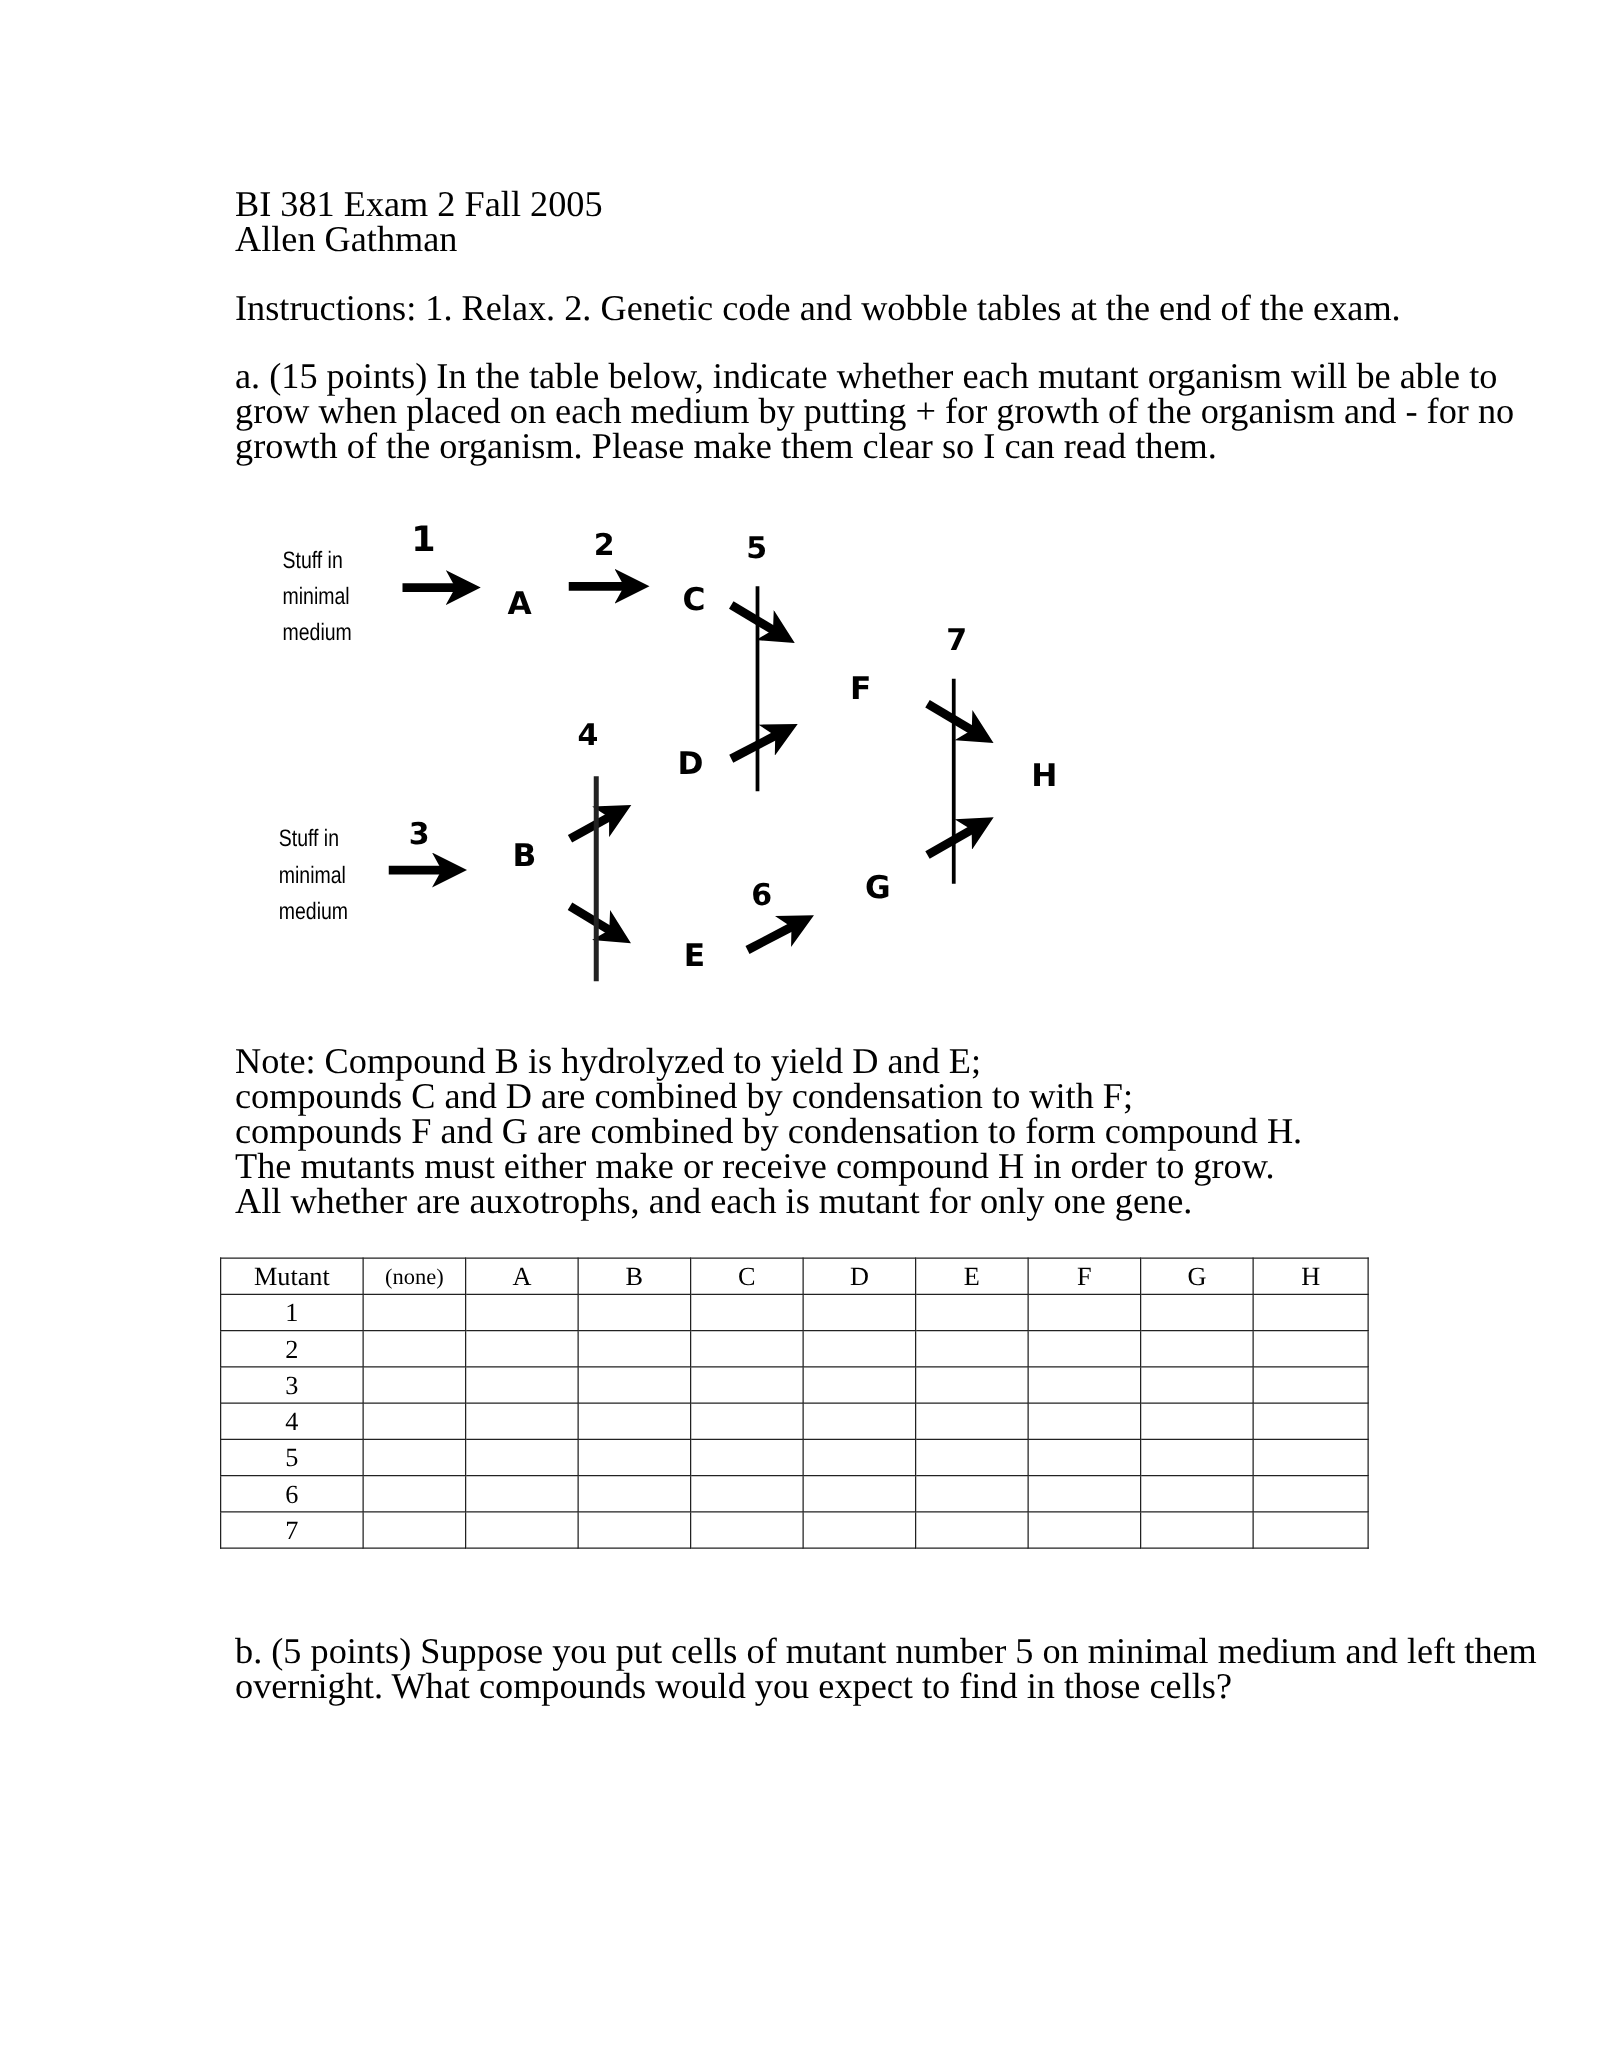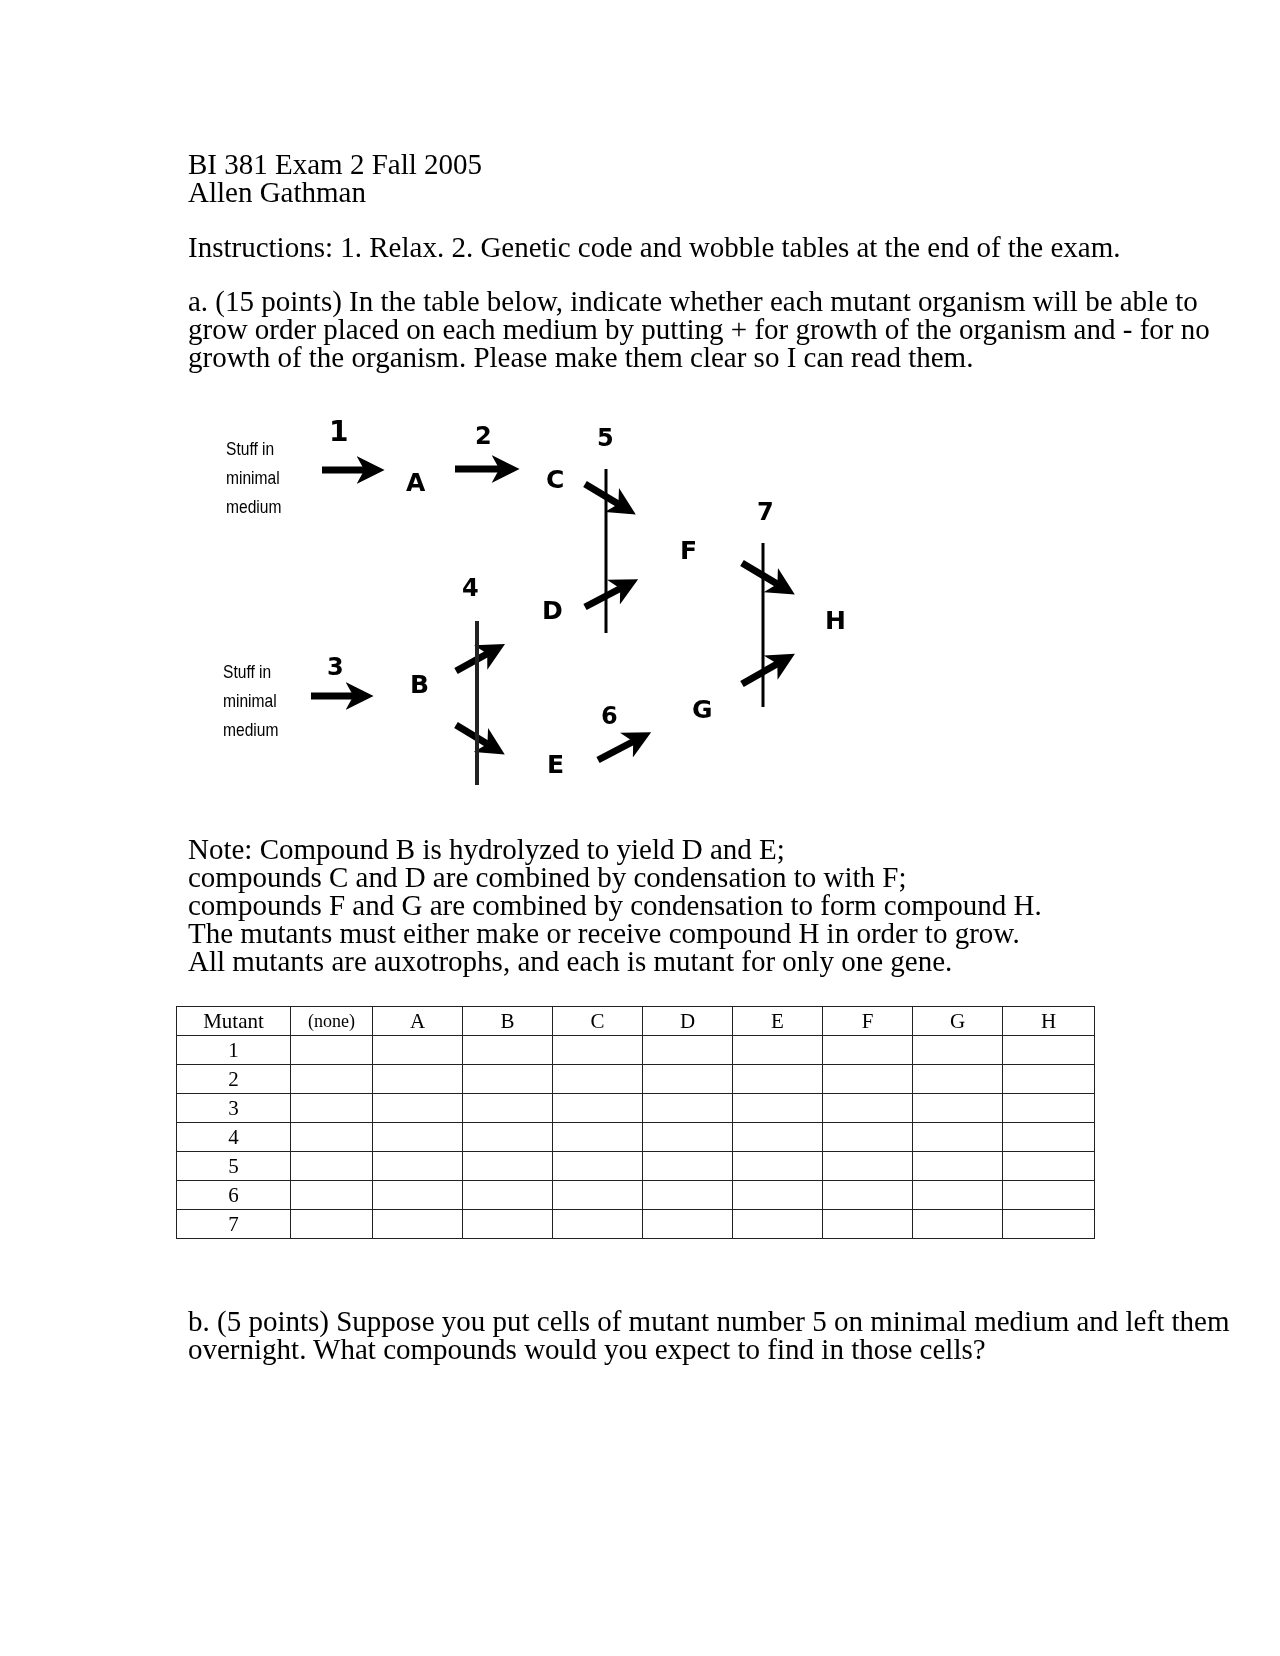--- a/index.html
+++ b/index.html
@@ -20,21 +20,21 @@
 
 <div>
   <div class="line" style="top:150px;">BI 381 Exam 2 Fall 2005</div>
   <div class="line" style="top:178px;">Allen Gathman</div>
 </div>
 
 <div class="line" style="top:233px;">Instructions: 1. Relax. 2. Genetic code and wobble tables at the end of the exam.</div>
 
 <div>
   <div class="line" style="top:287px;">a. (15 points) In the table below, indicate whether each mutant organism will be able to</div>
-  <div class="line" style="top:315px;">grow order placed on each medium by putting + for growth of the organism and  - for no</div>
+  <div class="line" style="top:315px;">grow when placed on each medium by putting + for growth of the organism and  - for no</div>
   <div class="line" style="top:343px;">growth of the organism. Please make them clear so I can read them.</div>
 </div>
 
 <div class="diagram">
   <svg width="1280" height="1656" style="position:absolute;left:0;top:0;">
     <defs>
       <marker id="ah" markerWidth="4" markerHeight="4" refX="2.2" refY="2" orient="auto" markerUnits="strokeWidth">
         <path d="M0,0 L4,2 L0,4 L1.1,2 Z" fill="#000"></path>
       </marker>
     </defs>
@@ -93,21 +93,21 @@
   <div class="node" style="left:410px;top:672px;">B</div>
   <div class="node" style="left:692px;top:697px;">G</div>
   <div class="node" style="left:547px;top:752px;">E</div>
 </div>
 
 <div>
   <div class="line" style="top:835px;">Note: Compound B is hydrolyzed to yield  D and E;</div>
   <div class="line" style="top:863px;">compounds C and D are combined by condensation to with F;</div>
   <div class="line" style="top:891px;">compounds F and G are combined by condensation to form compound H.</div>
   <div class="line" style="top:919px;">The mutants must either make or receive compound H in order to grow.</div>
-  <div class="line" style="top:947px;">All mutants are auxotrophs, and each is mutant for only one gene.</div>
+  <div class="line" style="top:947px;">All whether are auxotrophs, and each is mutant for only one gene.</div>
 </div>
 
 <table class="grid">
   <colgroup>
     <col style="width:114px">
       <col style="width:82px">
       <col style="width:90px">
       <col style="width:90px">
       <col style="width:90px">
       <col style="width:90px">

